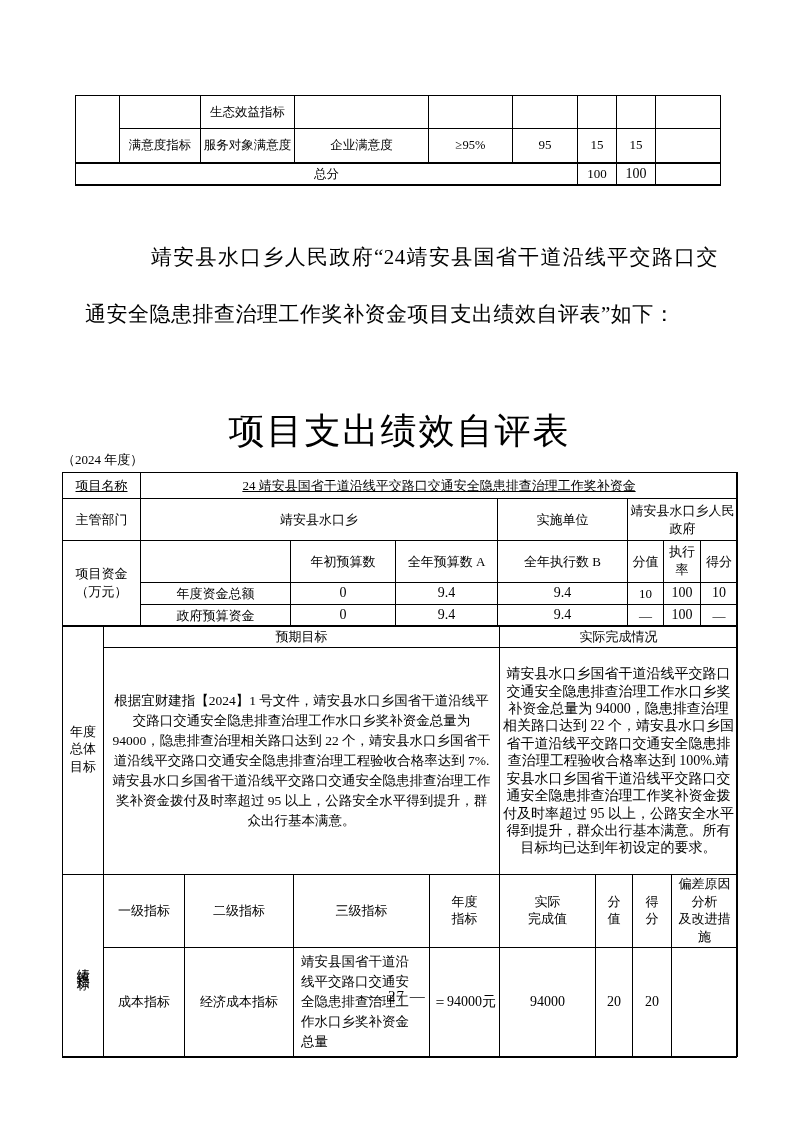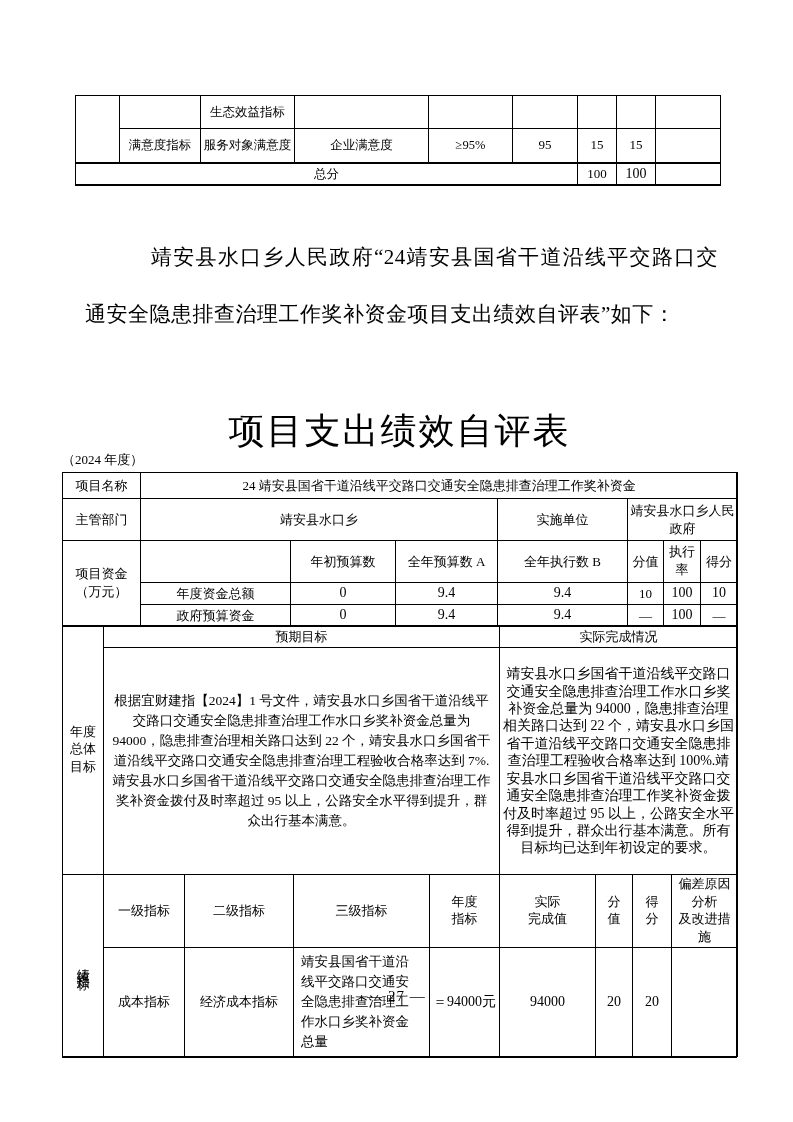--- a/index.html
+++ b/index.html
@@ -46,21 +46,21 @@
   #eval-subtitle {
     left: 62px; top: 451px; width: 675px;
     font-size: 13px; text-align: left;
   }
 
   
   #main-wrap { left: 62px; top: 472px; width: 675px; border: 1px solid #000; }
   #main-wrap table { width: 675px; margin-left: -1px; margin-top: -1px; }
   #sec2 { margin-top: -2px !important; }
 
-  .h26 { height: 26px; } .h42 { height: 42px; } .h22 { height: 22px; }
+  .h26 { height: 26px; text-decoration: underline; } .h42 { height: 42px; } .h22 { height: 22px; }
   .h227 { height: 227px; } .h55 { height: 55px; } .h85 { height: 85px; }
 
   .goal-text {
     font-size: 13.5px; text-align: center; padding: 4px 8px;
     line-height: 20px;
   }
   .goal-text-right {
     font-size: 14px; text-align: center; padding: 2px 3px;
     line-height: 17.4px;
   }

